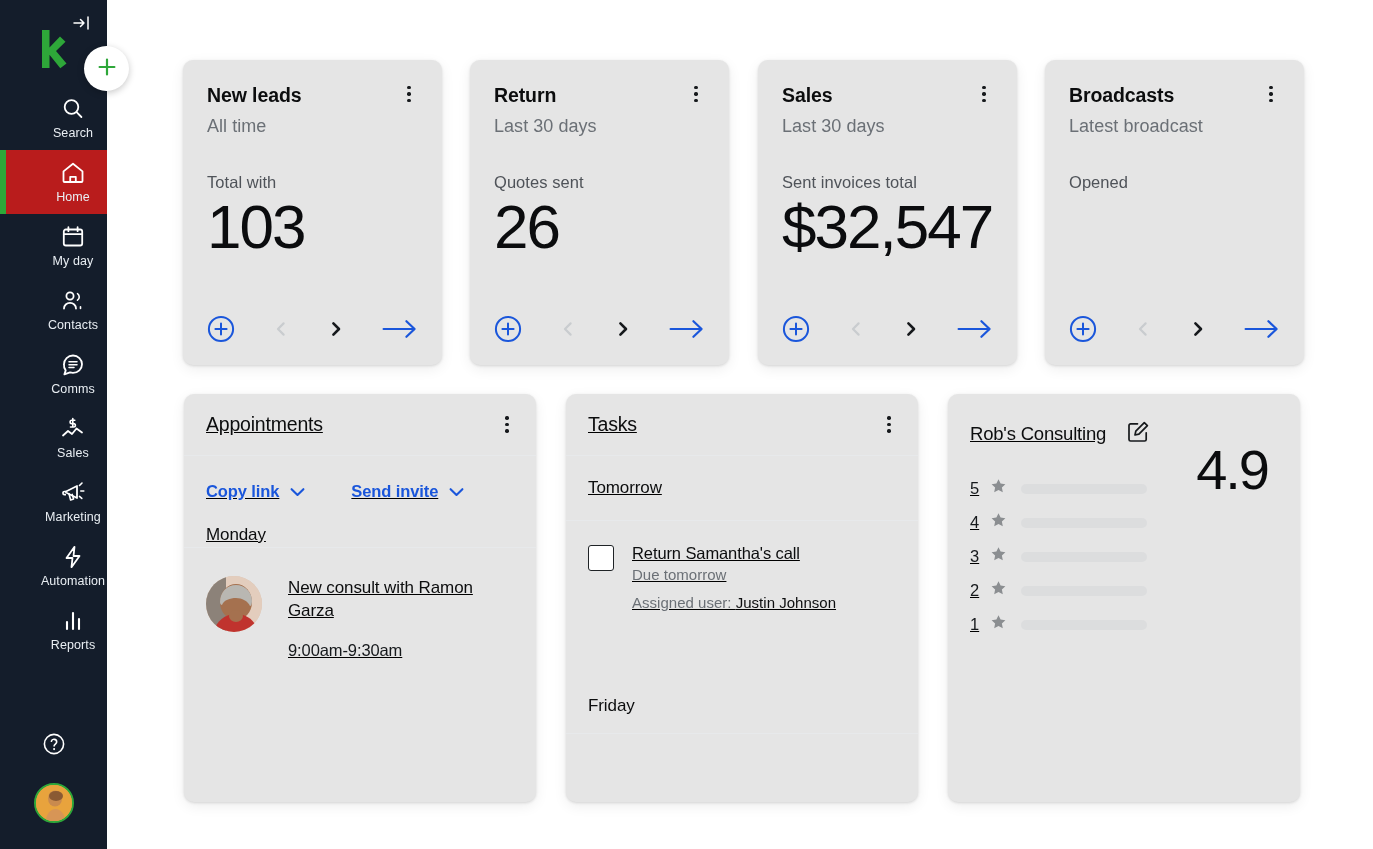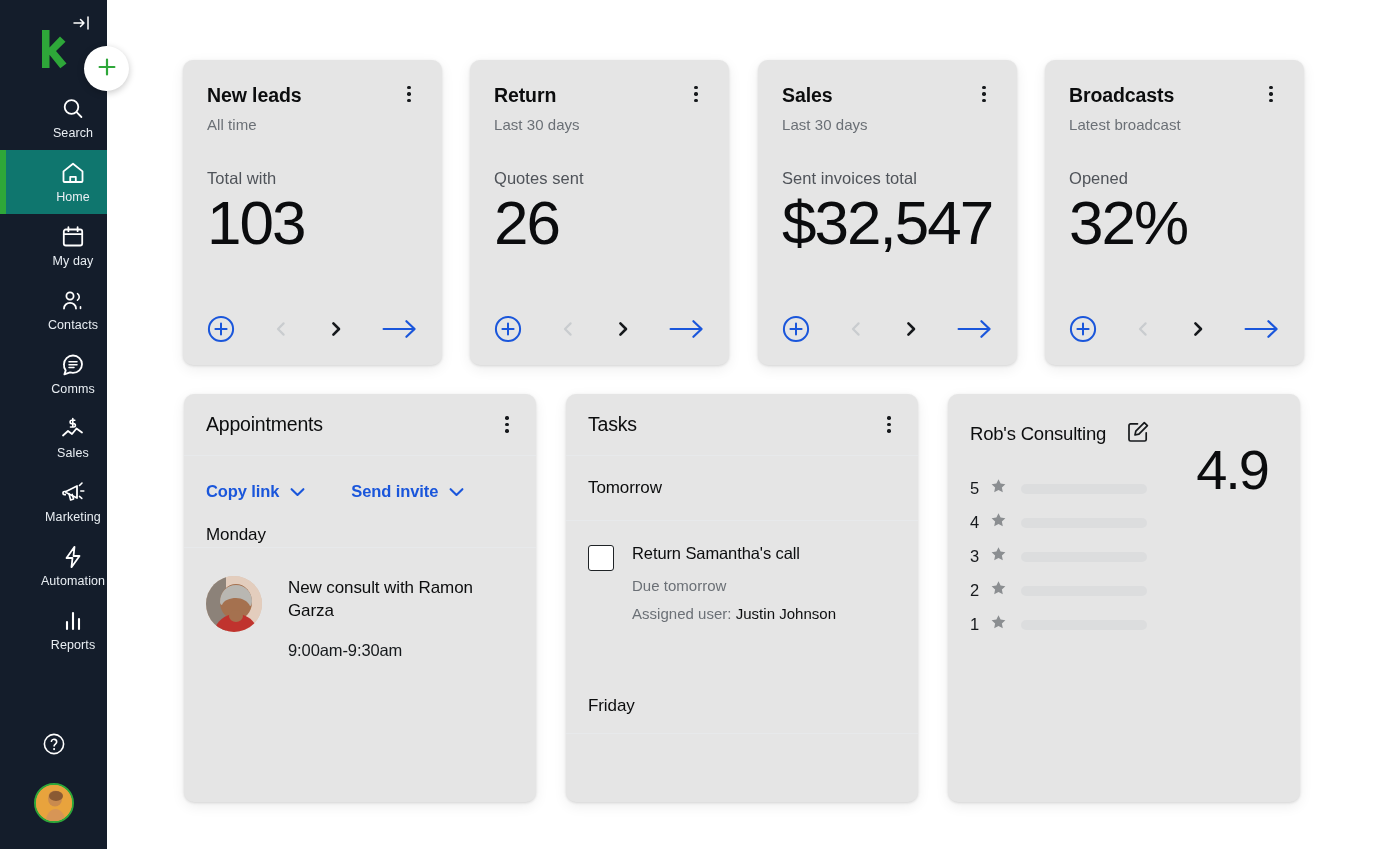--- a/index.html
+++ b/index.html
@@ -33,21 +33,21 @@
   }
   .nav-list { width: 107px; margin-top: 14px; }
   .nav-item {
     width: 107px; height: 64px;
     display: flex; flex-direction: column; align-items: center; justify-content: center;
     gap: 5px; position: relative; cursor: pointer; padding-left: 39px;
   }
   .nav-item .nav-label {
     color: #E9EEF3; font-size: 12.5px; letter-spacing: .1px; line-height: 1;
   }
-  .nav-item.active { background: #0f766e; }
+  .nav-item.active { background: #b91c1c; }
   .nav-item.active::before {
     content: ""; position: absolute; left: 0; top: 0; bottom: 0;
     width: 6px; background: #2EA739;
   }
   .nav-icon { width: 26px; height: 26px; display: block; }
   .sidebar-bottom {
     position: absolute; left: 0; width: 107px; bottom: 26px;
     display: flex; flex-direction: column; align-items: center; gap: 26px;
   }
   .help-icon { width: 26px; height: 26px; cursor: pointer; }
@@ -77,35 +77,35 @@
   .kebab {
     width: 18px; height: 20px; cursor: pointer;
     display: flex; flex-direction: column; align-items: center; justify-content: center; gap: 3px;
   }
   .kebab i { width: 3.4px; height: 3.4px; border-radius: 50%; background: #16191C; display: block; }
 
   
   .kpi { width: 259px; height: 305px; top: 60px; padding: 24px 24px 0 24px; }
   .kpi-head { display: flex; justify-content: space-between; align-items: flex-start; }
   .kpi-title { font-size: 19.5px; font-weight: 700; color: #0C0D0E; letter-spacing: -.1px; }
-  .kpi-sub { font-size: 15px; color: #6B7076; margin-top: 9px; letter-spacing: .05px; }
+  .kpi-sub { font-size: 18px; color: #6B7076; margin-top: 9px; letter-spacing: .05px; }
   .kpi-metric { font-size: 16.5px; color: #4F5359; margin-top: 36px; letter-spacing: .05px; }
   .kpi-value {
     font-size: 62px; font-weight: 400; color: #0B0C0E;
     letter-spacing: -2px; line-height: 1.05; margin-top: 2px;
     white-space: nowrap;
   }
   .kpi-foot {
     position: absolute; left: 24px; right: 24px; bottom: 22px;
     display: flex; align-items: center; justify-content: space-between;
   }
   .icon-btn { cursor: pointer; display: flex; align-items: center; justify-content: center; }
 
   
-  .panel { top: 394px; height: 408px; }
+  .panel { top: 394px; height: 408px; text-decoration: underline; }
   .panel-head {
     height: 62px; padding: 0 20px 0 22px;
     display: flex; align-items: center; justify-content: space-between;
     border-bottom: 1px solid #E7E9EB;
   }
   .panel-title { font-size: 19.5px; font-weight: 400; color: #0C0D0E; letter-spacing: -.2px; }
 
   .appt-actions {
     display: flex; align-items: flex-start; gap: 46px;
     padding: 26px 0 0 22px;
@@ -128,21 +128,21 @@
   .task-section-label {
     padding: 22px 22px; font-size: 17px; color: #0C0D0E; letter-spacing: -.1px;
     border-bottom: 1px solid #E7E9EB;
   }
   .task-row { display: flex; gap: 18px; padding: 23px 22px 0 22px; }
   .task-check {
     width: 26px; height: 26px; border: 1.6px solid #1F2326; border-radius: 3px;
     flex: 0 0 26px; background: #fff; cursor: pointer; margin-top: 1px;
   }
   .task-name { font-size: 16.5px; color: #0C0D0E; letter-spacing: -.1px; }
-  .task-due { font-size: 15px; color: #6B7076; margin-top: 14px; letter-spacing: .02px; }
+  .task-due { font-size: 15px; color: #6B7076; margin-top: 3px; letter-spacing: .02px; }
   .task-assigned { font-size: 15px; color: #6B7076; margin-top: 11px; letter-spacing: .02px; }
   .task-assigned b { color: #0C0D0E; font-weight: 400; }
   .task-foot-label {
     position: absolute; left: 22px; right: 0; bottom: 86px;
     font-size: 17px; color: #0C0D0E; letter-spacing: -.1px;
   }
   .task-foot-divider { position: absolute; left: 0; right: 0; bottom: 68px; height: 1px; background: #E7E9EB; }
 
   .rev-body { padding: 26px 22px 0 22px; position: relative; }
   .rev-biz-row { display: flex; align-items: center; gap: 20px; }
@@ -417,21 +417,20 @@
       <div class="kpi-head">
         <div class="kpi-title">Broadcasts</div>
         <div class="kebab">
             <i></i>
             <i></i>
             <i></i>
           </div>
       </div>
       <div class="kpi-sub">Latest broadcast</div>
       <div class="kpi-metric">Opened</div>
-      <div class="kpi-value">32%</div>
       <div class="kpi-foot">
         <span class="icon-btn">
           <svg width="28" height="28" viewBox="0 0 28 28" fill="none">
               <circle cx="14" cy="14" r="12.1" stroke="#1A56DB" stroke-width="2"></circle>
               <path d="M14 8.4v11.2M8.4 14h11.2" stroke="#1A56DB" stroke-width="2" stroke-linecap="round"></path>
             </svg>
         </span>
         <span class="icon-btn">
           <svg width="20" height="20" viewBox="0 0 20 20" fill="none">
               <path d="M12.6 4.4L7 10l5.6 5.6" stroke="#C9CCCF" stroke-width="2.2" stroke-linecap="round" stroke-linejoin="round"></path>

